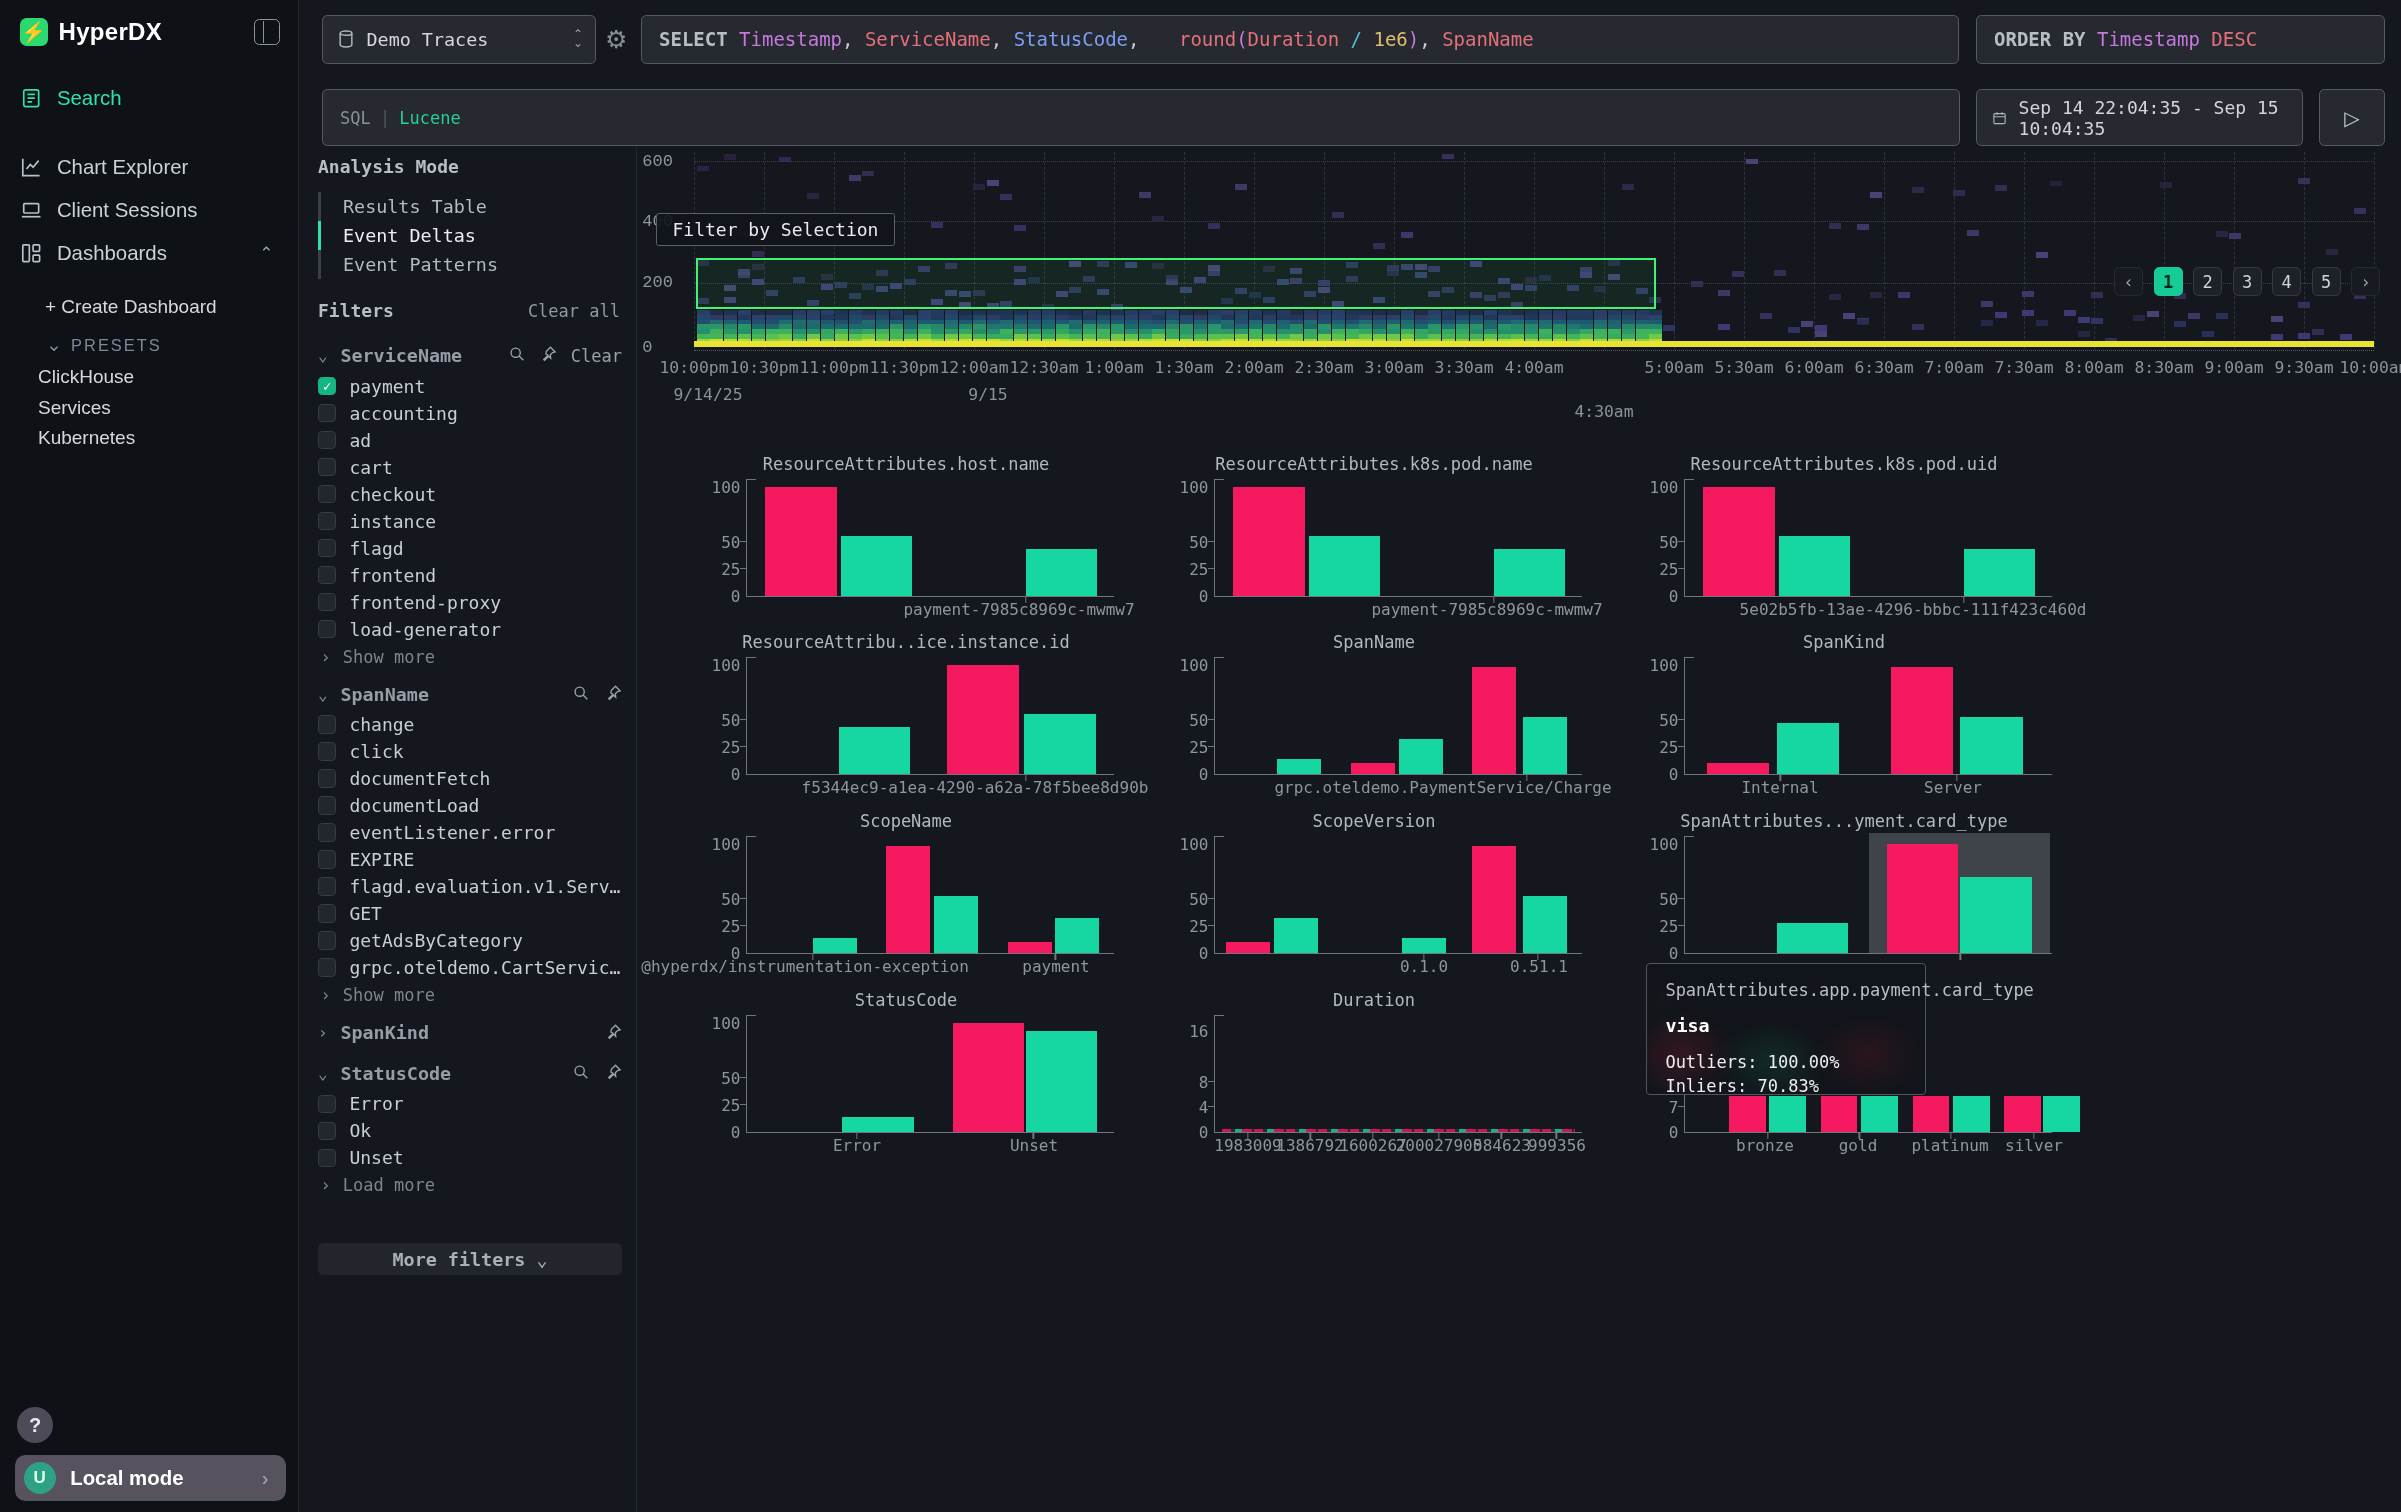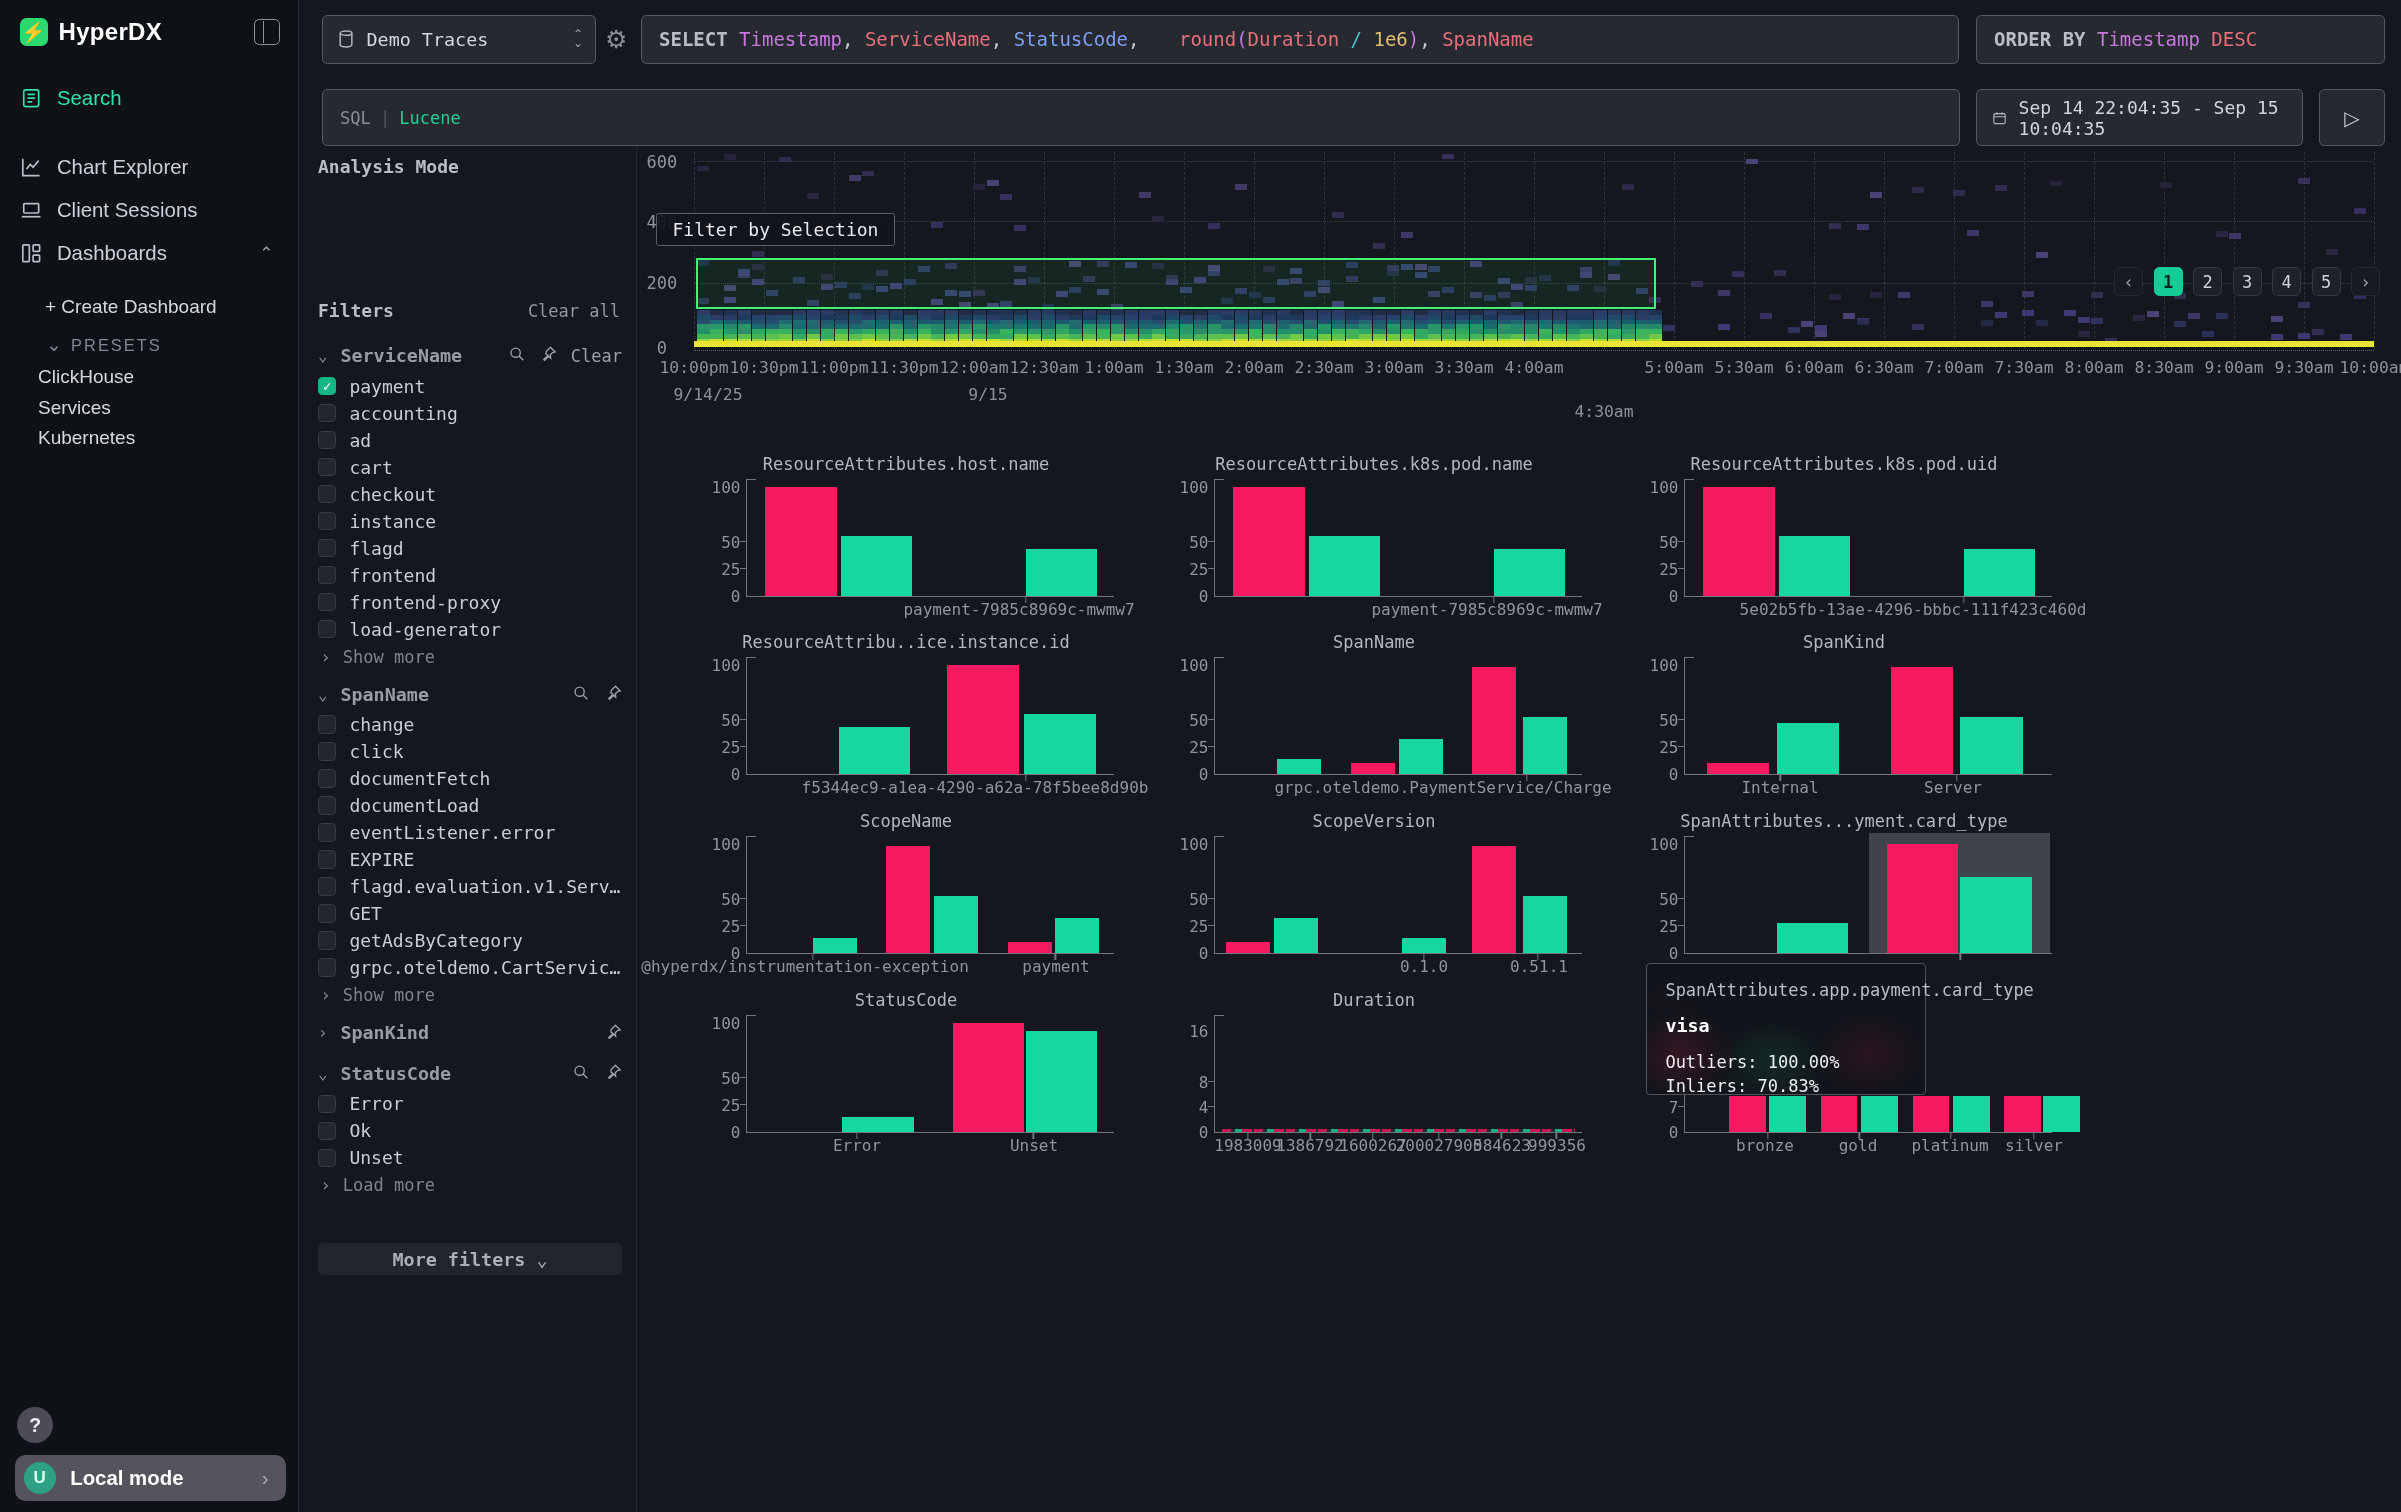--- a/index.html
+++ b/index.html
@@ -73,21 +73,21 @@
   .grp-clear { font-size:17px; color:#9aa1ab; }
   .chk-row { display:flex; align-items:center; height:27px; gap:13px; }
   .chk { width:18.4px; height:18.4px; border-radius:4.6px; background:#22262d; border:1.3px solid #383d45; flex:none; }
   .chk.on { background:#16b584; border-color:#16b584; color:#fff; font-size:14px; line-height:17px; text-align:center; font-weight:bold; }
   .chk-label { font-size:18px; color:#c9ced5; white-space:nowrap; overflow:hidden; }
   .more-row { display:flex; align-items:center; gap:12px; height:28px; font-size:17px; color:#7e848d; padding-left:2.6px; }
   #more-filters { position:absolute; left:17px; top:1096px; width:304px; height:32px; background:#22262c; border:none; border-radius:5.3px; color:#aab0b9; font-weight:bold; font-size:18.4px; font-family:"DejaVu Sans Mono",monospace; }
 
   
   #heatmap { position:absolute; left:641px; top:147px; width:1760px; height:263px; }
-  .hm-ylab { position:absolute; font-size:17px; color:#8f959e; text-align:center; width:39px; }
+  .hm-ylab { position:absolute; font-size:17px; color:#8f959e; text-align:left; width:39px;font-family:Liberation Mono, monospace; }
   #hm-plot { position:absolute; left:53px; top:5.3px; width:1680px; height:197px; }
   .hm-grid-h { position:absolute; left:0; right:0; border-top:1.3px dotted #3a3f48; }
   .hm-grid-v { position:absolute; top:0; bottom:0; border-left:0.7px dashed #2e333d; }
   #hm-axis { position:absolute; left:0; right:0; bottom:-1.3px; border-top:1.3px dotted #5b6069; }
   .hm-cell { position:absolute; }
   #hm-selection { position:absolute; border:2px solid #41f273; background:rgba(63,240,112,0.07); z-index:5; }
   #filter-sel-btn { position:absolute; left:14.5px; top:66px; height:33px; padding:0 16px; background:rgba(18,21,27,.92); border:1.3px solid #5a5f68; border-radius:2.6px; color:#e8eaee; font-size:18px; display:flex; align-items:center; z-index:6; }
   .hm-xlab { position:absolute; top:211px; transform:translateX(-50%); font-size:16.4px; color:#8b9199; white-space:nowrap; }
   .hm-dlab { position:absolute; top:238px; transform:translateX(-50%); font-size:16.4px; color:#8b9199; }
   #pagination { position:absolute; right:21px; top:267px; display:flex; gap:10.5px; z-index:7; }
@@ -228,20 +228,34 @@
         <path d="M3 10h18M8 3v4M16 3v4"></path>
       </svg>
     <span id="date-text" class="mono">Sep 14 22:04:35 - Sep 15 10:04:35</span>
   </div>
   <div class="tb-box" id="play-btn">
       <span>▷</span>
     </div>
 
   <div id="filter-panel" class="mono">
     <div id="analysis-title">Analysis Mode</div>
+    <div id="mode-list">
+        <div class="mode-item">
+          <span class="bar"></span>
+          <span>Results Table</span>
+        </div>
+        <div class="mode-item active">
+          <span class="bar"></span>
+          <span>Event Deltas</span>
+        </div>
+        <div class="mode-item">
+          <span class="bar"></span>
+          <span>Event Patterns</span>
+        </div>
+      </div>
     <div id="filters-head">
       <span id="filters-title">Filters</span>
       <span id="clear-all">Clear all</span>
     </div>
     <div id="groups">
         <div class="grp-head">
           <span class="grp-chev">⌄</span>
           <span class="grp-name">ServiceName</span>
           <span class="grp-icons">
             <span><svg viewBox="0 0 24 24" fill="none" stroke-width="1.8">

